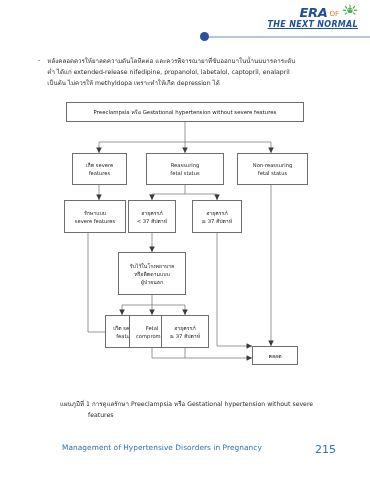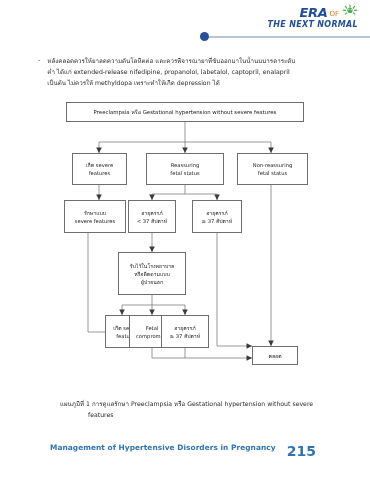--- a/index.html
+++ b/index.html
@@ -25,21 +25,21 @@
   .logo-of{
     font-family:"DejaVu Sans","Liberation Sans",sans-serif;
     font-weight:normal;font-size:7px;color:#e07b1f;
     margin-top:5px;
   }
   .sunburst{position:relative;width:16px;height:13px;margin-left:1px;margin-top:-2px;}
   .sunburst svg{display:block;}
   .logo-row2{
     font-family:"DejaVu Sans","Liberation Sans",sans-serif;
     font-weight:bold;font-style:italic;font-size:8px;color:#1f4e9c;
-    letter-spacing:0.3px;margin-top:2px;
+    letter-spacing:0.3px;margin-top:2px;text-decoration:underline;
   }
   .header-rule{
     position:absolute;left:204px;top:36px;width:166px;height:2px;
     background:#b8c6da;
   }
   .header-dot{
     position:absolute;left:200px;top:32px;width:9px;height:9px;
     border-radius:50%;background:#2b4f9e;
   }
 
@@ -67,26 +67,26 @@
   
   .caption{
     position:absolute;left:60px;top:398px;width:290px;
     font-size:6.2px;line-height:11px;color:#2b2b2b;
   }
   .caption .cap-l2{display:block;padding-left:28px;}
 
   
   .footer{position:absolute;left:0;top:443px;width:370px;height:20px;}
   .footer-title{
-    position:absolute;left:50px;top:0;
-    font-size:7.4px;font-weight:bold;color:#2e74b5;letter-spacing:0.05px;
+    position:absolute;left:62px;top:0;
+    font-size:7.4px;font-weight:normal;color:#2e74b5;letter-spacing:0.05px;
   }
   .footer-page{
-    position:absolute;right:54px;top:0;
-    font-size:14px;font-weight:bold;color:#2e74b5;
+    position:absolute;right:34px;top:0;
+    font-size:11px;font-weight:normal;color:#2e74b5;
   }
 </style>
 </head>
 <body>
 
 <div class="page">
 
   <div class="header">
     <div class="logo">
       <div class="logo-row1">

